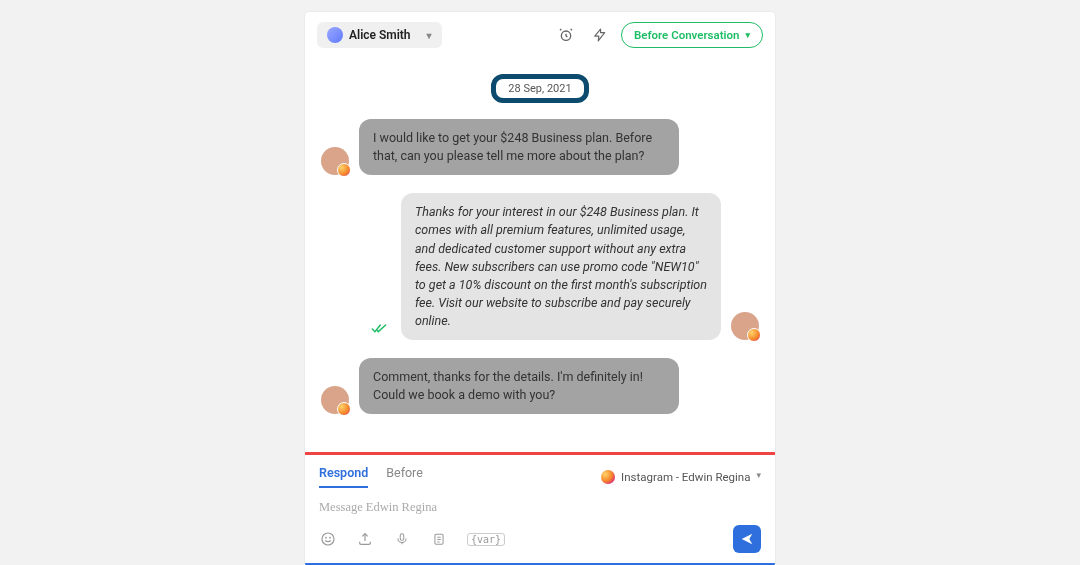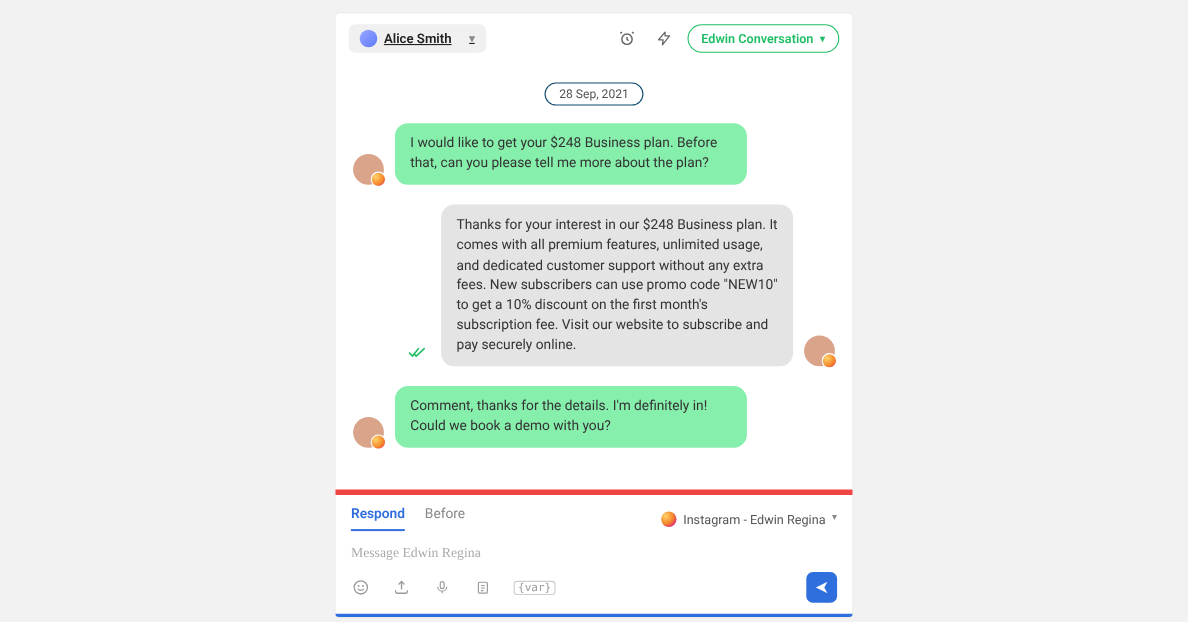--- a/index.html
+++ b/index.html
@@ -33,21 +33,20 @@
     display: flex;
     align-items: center;
     background: #f0f0f0;
     border-radius: 6px;
     padding: 5px 10px;
     gap: 6px;
     font-size: 12px;
     font-weight: 600;
     color: #222;
     cursor: pointer;
-    text-decoration: underline;
   }
   .assignee-chip .avatar-dot {
     width: 16px; height: 16px; border-radius: 50%;
     background: linear-gradient(135deg,#9aa8ff,#5f79ff);
   }
   .chev { color: #888; font-size: 10px; margin-left: 10px; }
   .header-spacer { flex: 1; }
   .icon-btn {
     width: 26px; height: 26px;
     display: flex; align-items: center; justify-content: center;
@@ -69,64 +68,64 @@
   .messages {
     padding: 10px 16px 20px 16px;
     min-height: 360px;
     position: relative;
   }
   .date-pill-wrap { text-align: center; margin: 6px 0 16px; }
   .date-pill {
     display: inline-block;
     font-size: 11px;
     color: #555;
-    border: 1px solid #0c4a6e;
+    border: 5px solid #0c4a6e;
     border-radius: 12px;
     padding: 3px 12px;
     background: #fff;
   }
   .row { display: flex; align-items: flex-end; gap: 10px; margin-bottom: 18px; }
   .row.left { justify-content: flex-start; }
-  .row.right { justify-content: flex-end; }
+  .row.right { justify-content: flex-end; font-style: italic; }
   .msg-avatar {
     width: 28px; height: 28px; border-radius: 50%;
     background: #d9a48a;
     position: relative;
     flex-shrink: 0;
     overflow: visible;
   }
   .msg-avatar::after{
     content:"";
     position:absolute;
     right:-2px; bottom:-2px;
     width:12px; height:12px;
     border-radius:50%;
     background: radial-gradient(circle at 30% 30%, #ffd36a, #f58529 60%, #dd2a7b);
     border:1.5px solid #fff;
   }
   .bubble {
-    background: #86efac;
+    background: #a3a3a3;
     border-radius: 12px;
     padding: 10px 14px;
     font-size: 12.5px;
     line-height: 1.45;
     color: #333;
     max-width: 320px;
   }
   .row.right .bubble { background: #e4e4e4; }
   .read-ticks {
     color: #1fbe66;
     font-size: 14px;
     margin-right: 4px;
     align-self: flex-end;
     margin-bottom: 2px;
   }
   
   .composer {
-    border-top: 5px solid #ef4444;
+    border-top: 3px solid #ef4444;
     padding: 10px 14px 0 14px;
   }
   .tabs-row { display:flex; align-items:center; }
   .tabs { display: flex; gap: 18px; font-size: 12.5px; }
   .tab { color: #888; cursor: pointer; padding-bottom: 6px; }
   .tab.active { color: #2f6fdd; font-weight:600; border-bottom: 2px solid #2f6fdd; }
   .channel-select {
     margin-left: auto;
     display: flex; align-items: flex-start; gap: 6px;
     font-size: 11.5px; color: #555; cursor: pointer;
@@ -180,21 +179,21 @@
           <path d="M5 3l-2 2"></path>
           <path d="M19 3l2 2"></path>
       </svg>
     </div>
     <div class="icon-btn">
       <svg width="14" height="14" viewBox="0 0 24 24" fill="currentColor">
         <path d="M13 2 3 14h7l-1 8 11-14h-7l0-6z" fill="none" stroke="currentColor" stroke-width="2" stroke-linejoin="round"></path>
       </svg>
     </div>
     <div class="close-btn">
-      <span>Edwin Conversation</span>
+      <span>Before Conversation</span>
       <span style="font-size:9px;">▾</span>
     </div>
   </div>
 
   <div class="messages">
     <div class="date-pill-wrap">
       <span class="date-pill">28 Sep, 2021</span>
     </div>
 
     <div class="row left">

